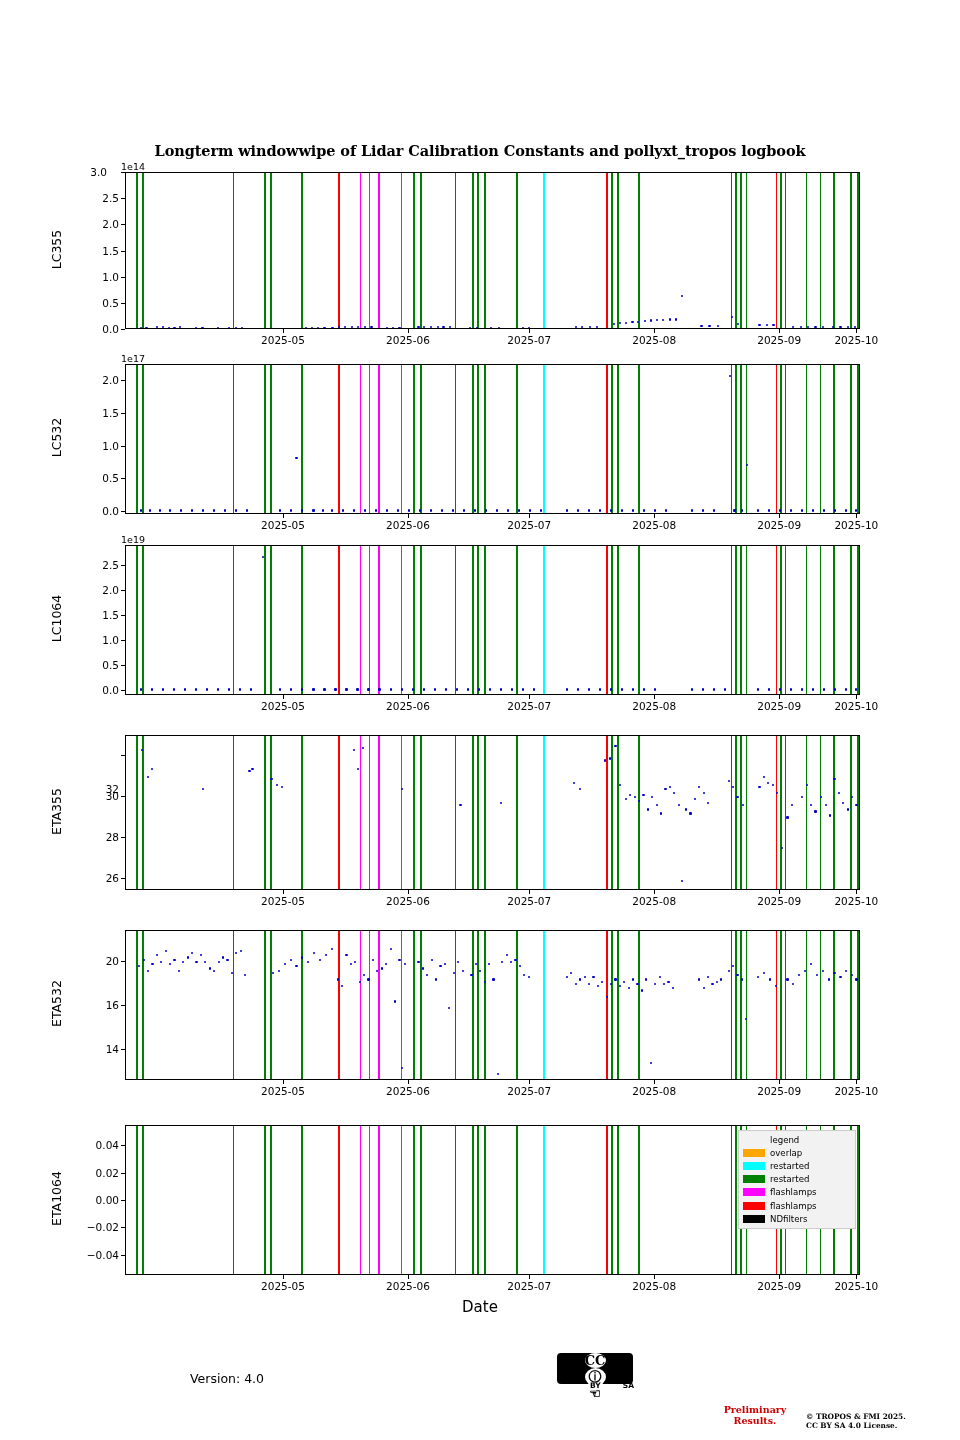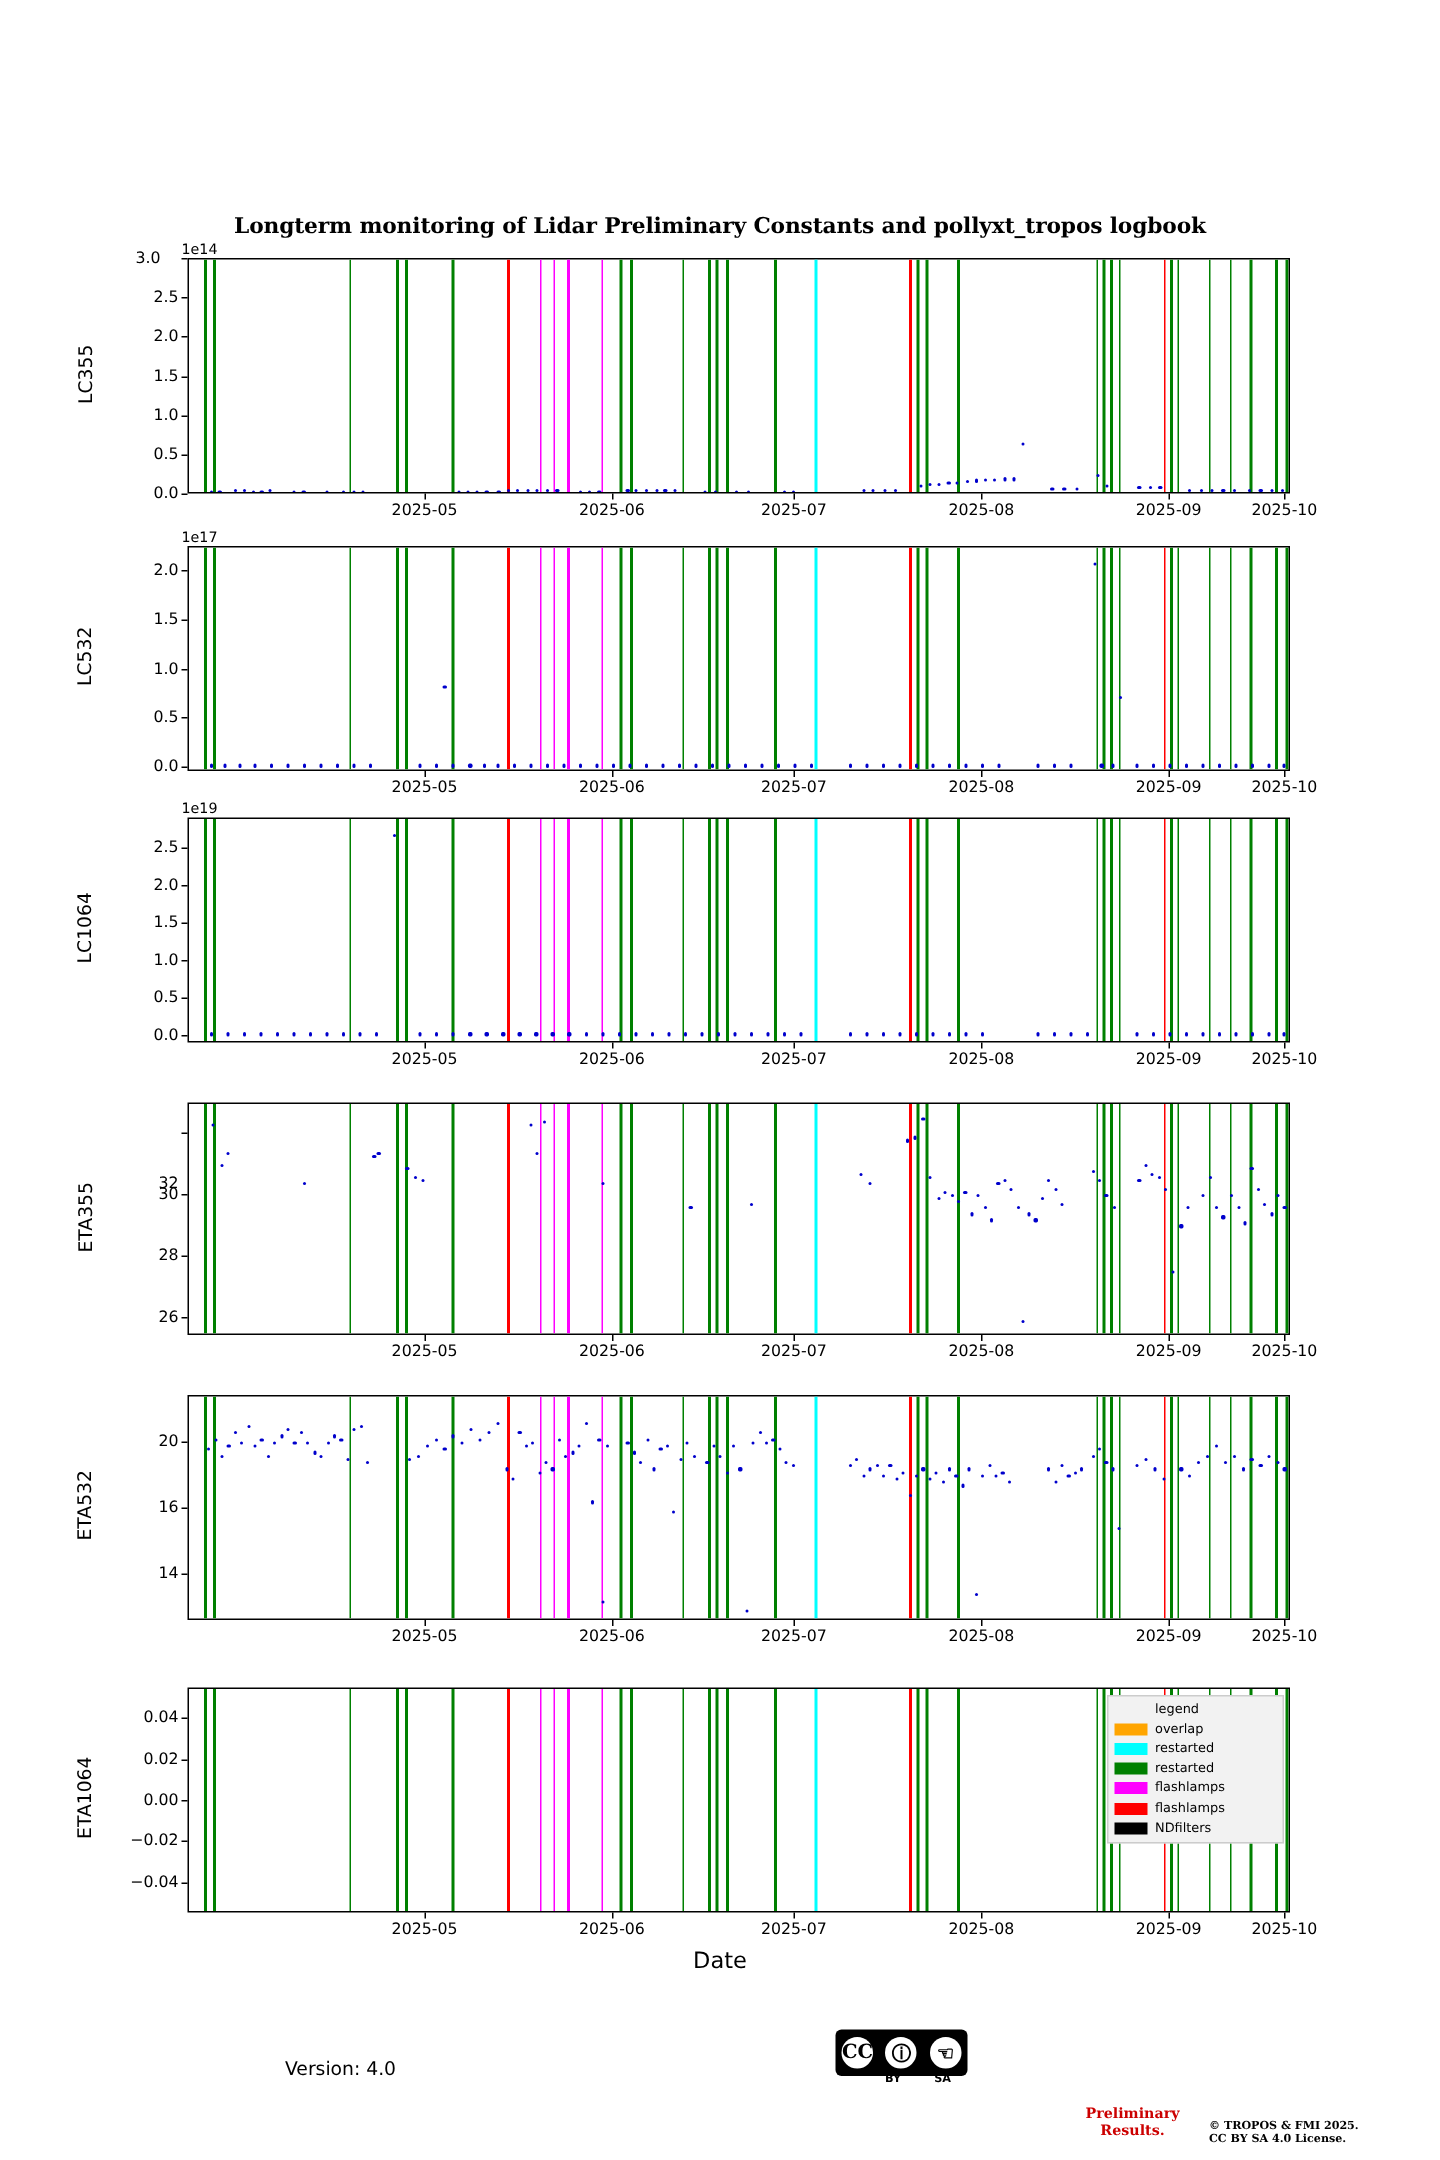--- a/index.html
+++ b/index.html
@@ -30,36 +30,36 @@
   #legend{
     position:absolute;left:738px;top:1130px;width:118px;
     background:#f2f2f2;border:1px solid #cccccc;padding:2px 4px 3px 4px;box-sizing:border-box;
     font-size:8.6px;
   }
   #legend .lrow{display:flex;align-items:center;height:13.2px;}
   #legend .swatch{width:22px;height:8px;margin-right:5px;flex:none;}
   #legend .lbl{white-space:nowrap;}
   
   #version{position:absolute;left:190px;top:1371px;font-size:12.5px;}
-  #cc-badge{position:absolute;left:557px;top:1353px;width:88px;height:31px;background:#000;border-radius:4px;
-            display:flex;align-items:center;justify-content:space-around;}
+  #cc-badge{position:absolute;left:557px;top:1353px;width:76px;height:31px;background:#000;border-radius:4px;
+            display:flex;align-items:center;justify-content:space-around;flex-direction:column;}
   .cc-circle{width:21px;height:21px;border-radius:50%;background:#fff;position:relative;
              display:flex;align-items:center;justify-content:center;font-size:13px;font-weight:bold;color:#000;
              font-family:"DejaVu Serif","Liberation Serif",serif;}
   #cc-text{position:absolute;left:557px;top:1381px;width:88px;display:flex;justify-content:space-around;
            font-size:7.5px;font-weight:bold;color:#000;}
   #prelim{position:absolute;left:700px;top:1404px;width:110px;text-align:center;font-size:9.5px;font-weight:bold;
           color:#cc0000;line-height:11px;font-family:"DejaVu Serif","Liberation Serif",serif;}
   #copyright{position:absolute;left:806px;top:1412px;font-size:7.4px;font-weight:bold;line-height:9px;
              font-family:"DejaVu Serif","Liberation Serif",serif;}
 </style>
 </head>
 <body>
 
-<div id="page-title">Longterm monitoring of Lidar Preliminary Constants and pollyxt_tropos logbook</div>
+<div id="page-title">Longterm windowwipe of Lidar Calibration Constants and pollyxt_tropos logbook</div>
 
 <div id="panels-root">
     <div class="panel" style="top: 172px; height: 157px;">
       <div class="plotarea">
         <div class="vline" style="left: 10.29px; background: rgb(0, 128, 0);"></div>
         <div class="vline" style="left: 16.17px; background: rgb(0, 128, 0);"></div>
         <div class="vline" style="left: 106.575px; background: rgb(0, 128, 0);"></div>
         <div class="vline" style="left: 138.18px; background: rgb(0, 128, 0);"></div>
         <div class="vline" style="left: 144.06px; background: rgb(0, 128, 0);"></div>
         <div class="vline" style="left: 174.93px; background: rgb(0, 128, 0);"></div>

